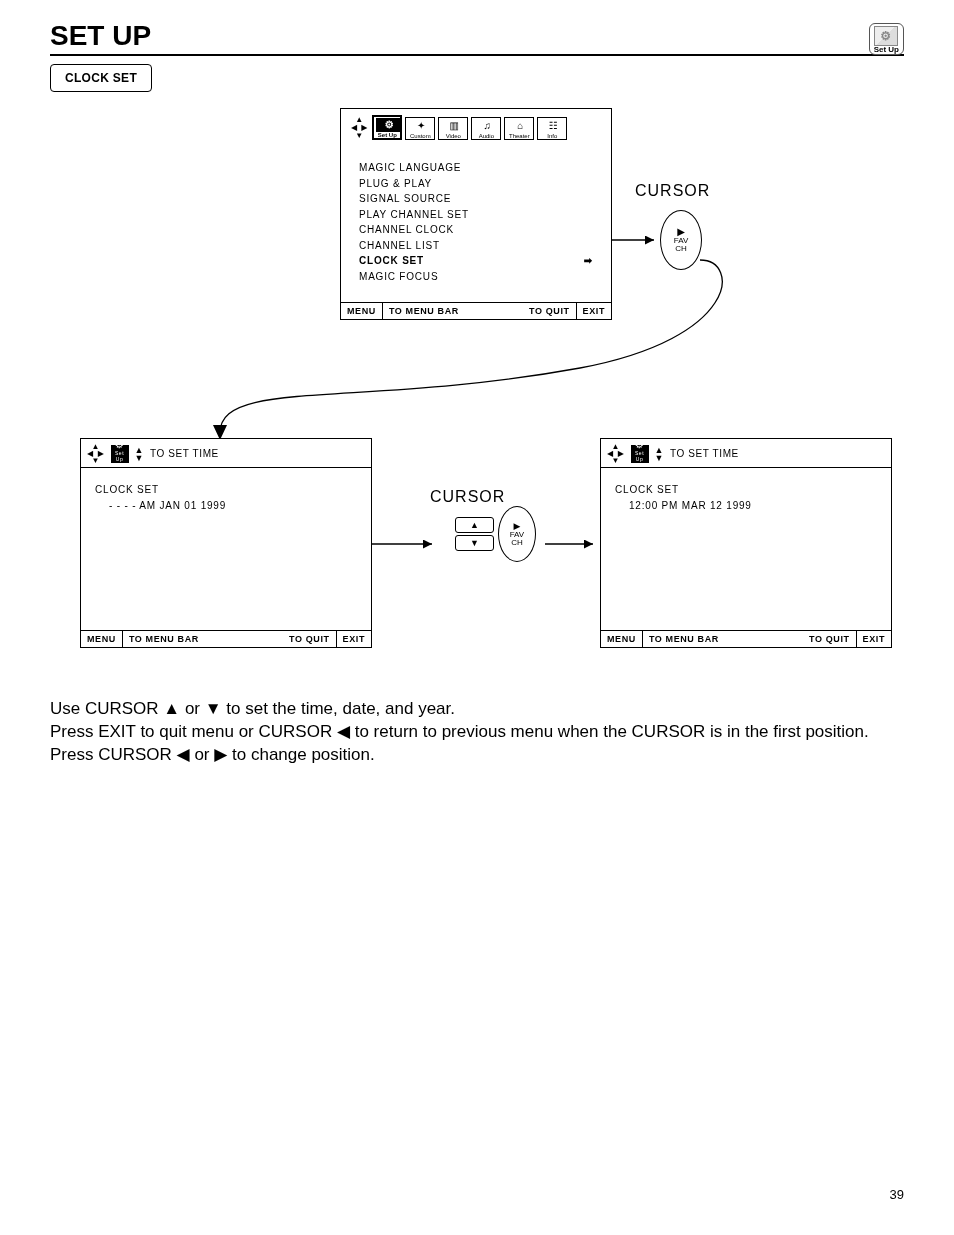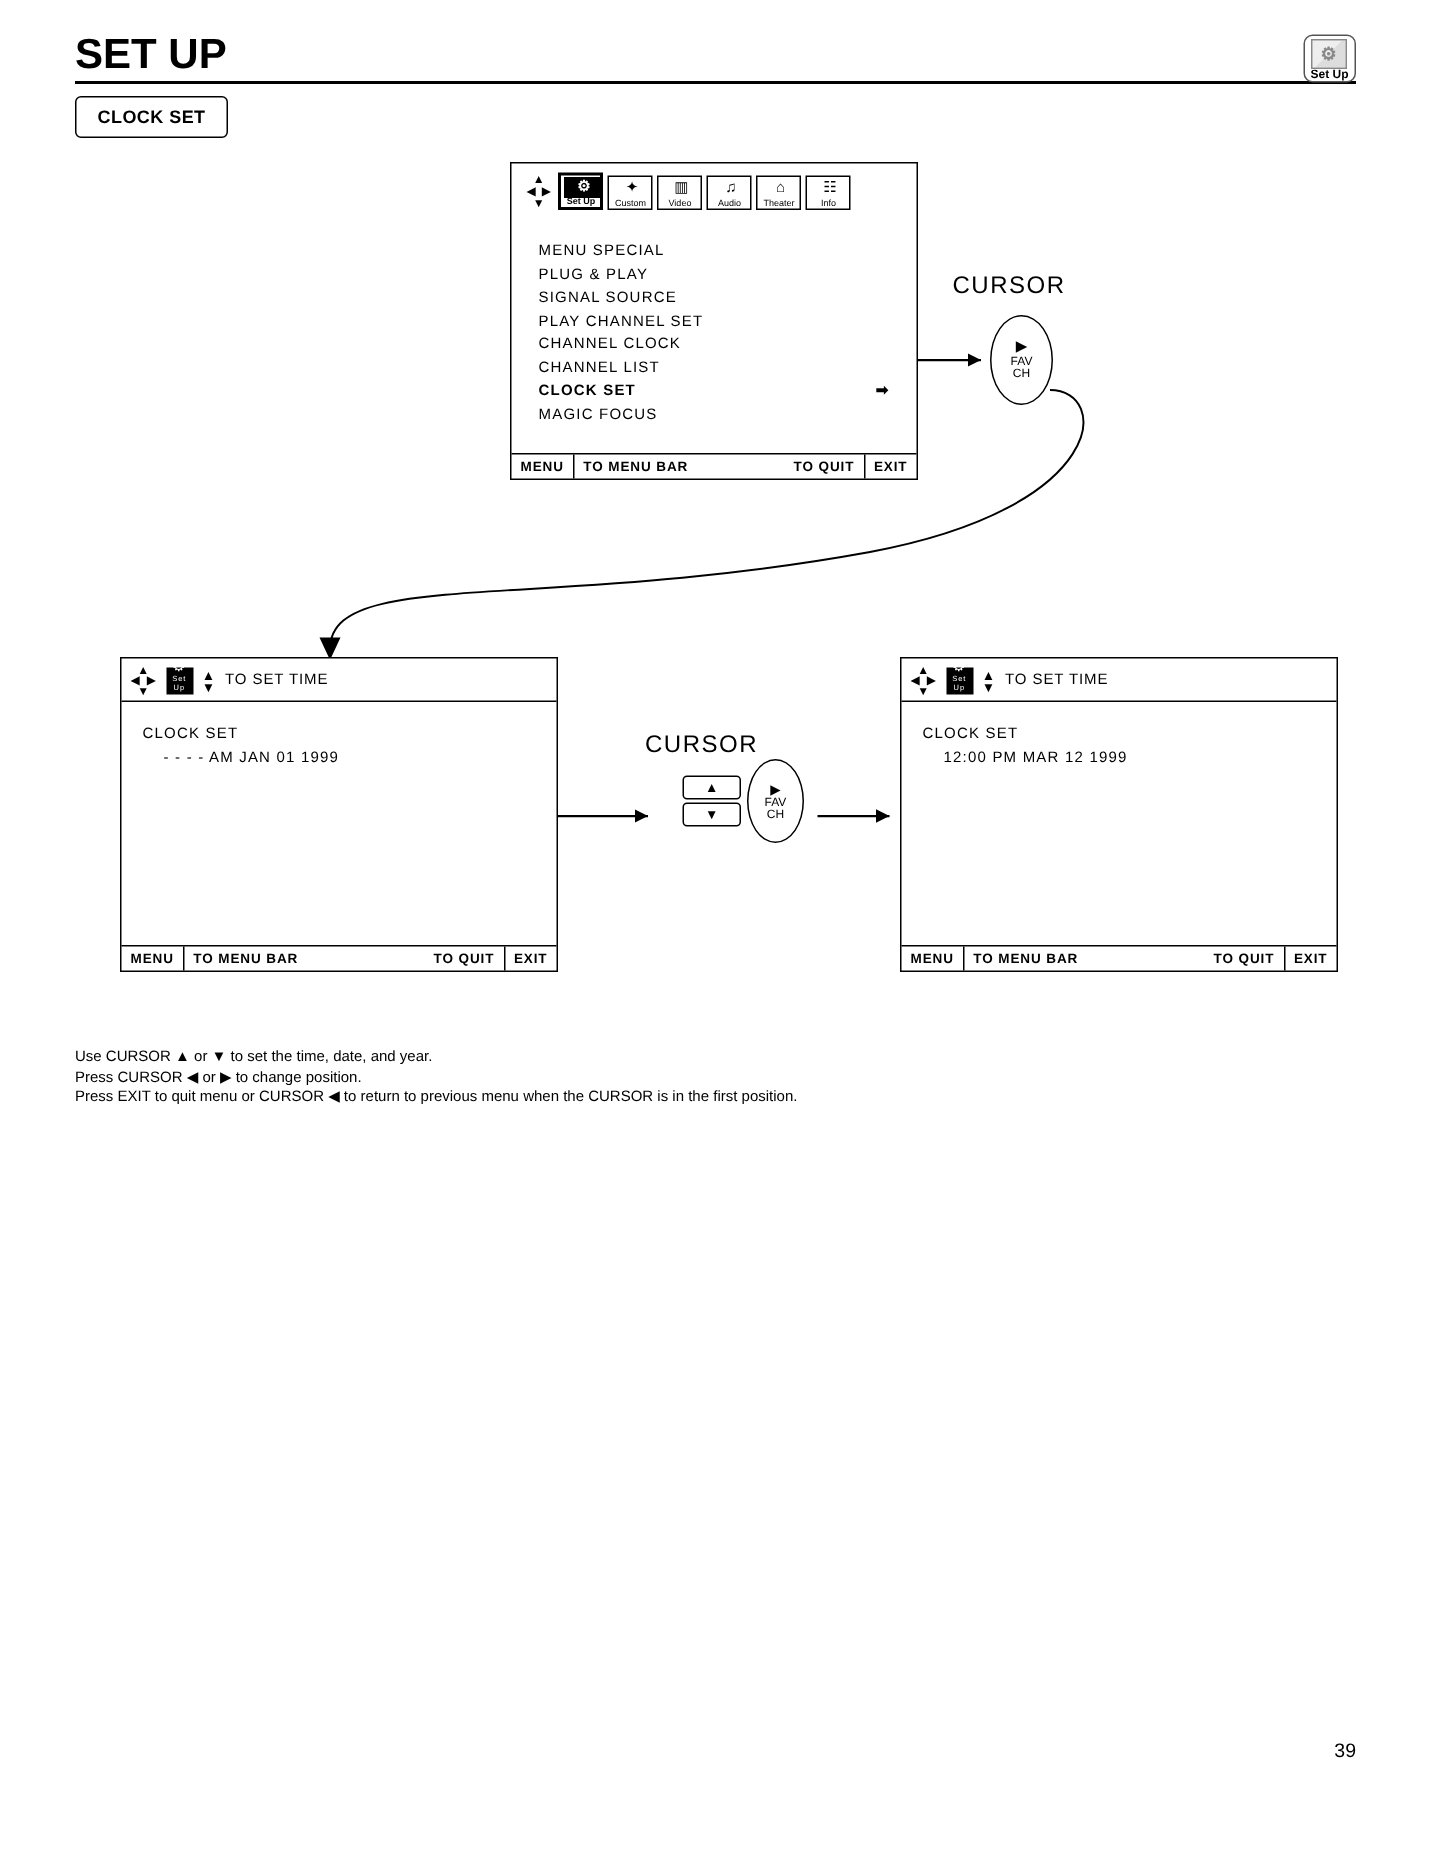--- a/index.html
+++ b/index.html
@@ -183,21 +183,21 @@
   .fb2 { left: 405px; top: 398px; }
   .fb2 .stack { display:flex; flex-direction:column; align-items:center; gap:2px; }
   .fb2 .tri-btn {
     border:1px solid #000; border-radius:3px; padding:2px 14px; font-size:9px;
   }
 
   svg.conn { position:absolute; overflow:visible; pointer-events:none; }
 
   .instructions {
     margin-top: 10px;
-    font-size: 10px;
+    font-size: 17px;
     line-height: 1.35;
   }
   .page-num {
     text-align:right;
     font-size:13px;
     margin-top: 420px;
   }
   .tri { font-family: Arial, sans-serif; }
 </style>
 </head>
@@ -246,21 +246,21 @@
       <div class="tab">
         <div class="ticon">⌂</div>
         <div>Theater</div>
       </div>
       <div class="tab">
         <div class="ticon">☷</div>
         <div>Info</div>
       </div>
     </div>
     <div class="menu-list">
-      <div>MENU SPECIAL</div>
+      <div>MAGIC LANGUAGE</div>
       <div>PLUG &amp; PLAY</div>
       <div>SIGNAL SOURCE</div>
       <div>PLAY CHANNEL SET</div>
       <div>CHANNEL CLOCK</div>
       <div>CHANNEL LIST</div>
       <div class="sel">
         <span>CLOCK SET</span>
         <span class="arrow-right">➡</span>
       </div>
       <div>MAGIC FOCUS</div>
@@ -387,20 +387,20 @@
     </div>
   </div>
 
 </div>
 
 <div class="instructions">
   <div>
     <span>Use CURSOR </span><span class="tri">▲</span><span> or </span><span class="tri">▼</span><span> to set the time, date, and year.</span>
   </div>
   <div>
+    <span>Press EXIT to quit menu or CURSOR </span><span class="tri">◀</span><span> to return to previous menu when the CURSOR is in the first position.</span>
+  </div>
+  <div>
     <span>Press CURSOR </span><span class="tri">◀</span><span> or </span><span class="tri">▶</span><span> to change position.</span>
   </div>
-  <div>
-    <span>Press EXIT to quit menu or CURSOR </span><span class="tri">◀</span><span> to return to previous menu when the CURSOR is in the first position.</span>
-  </div>
 </div>
 
 <div class="page-num">39</div>
 
 </body></html>

